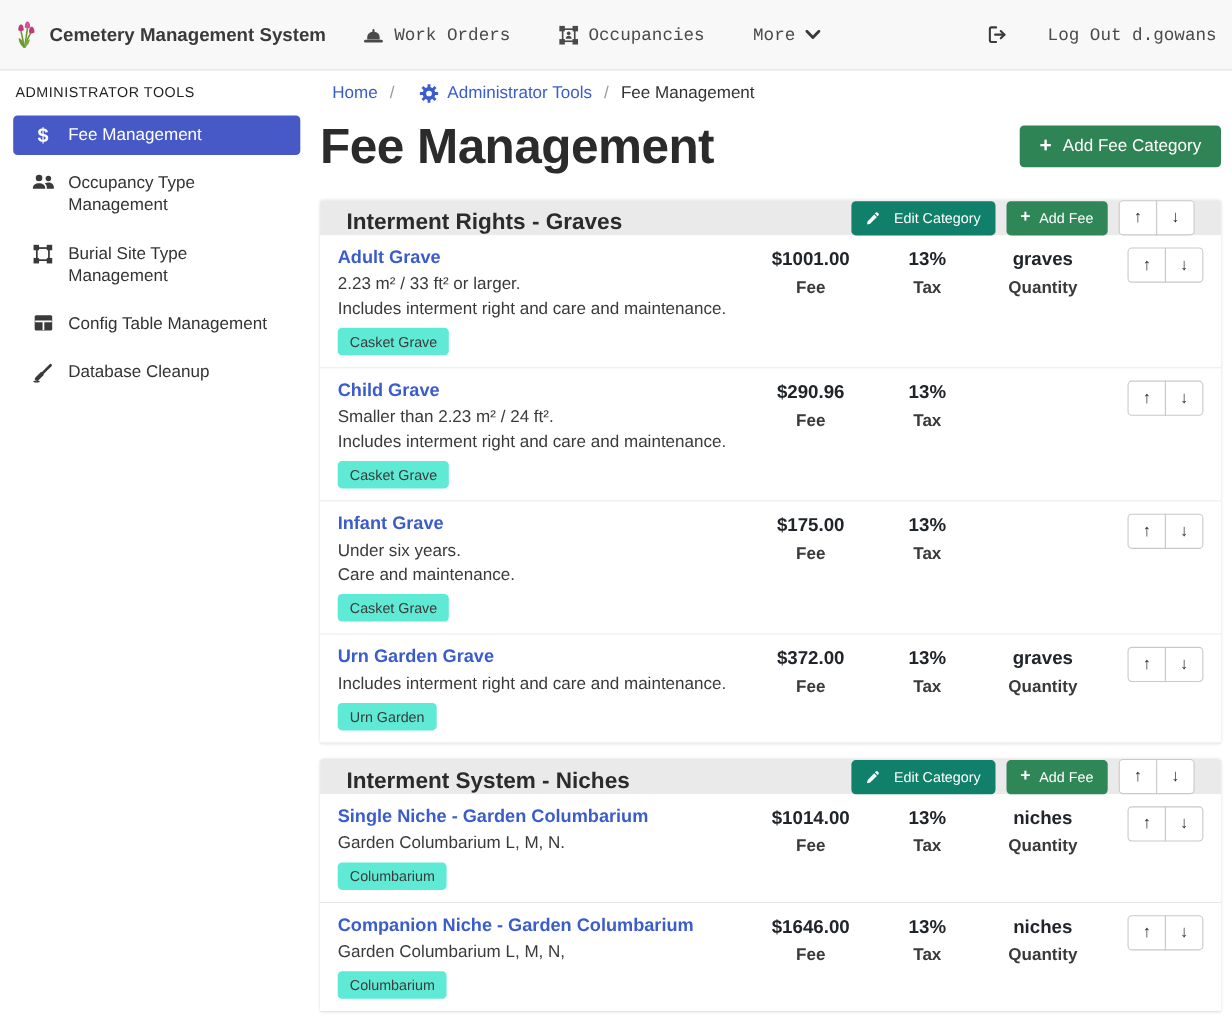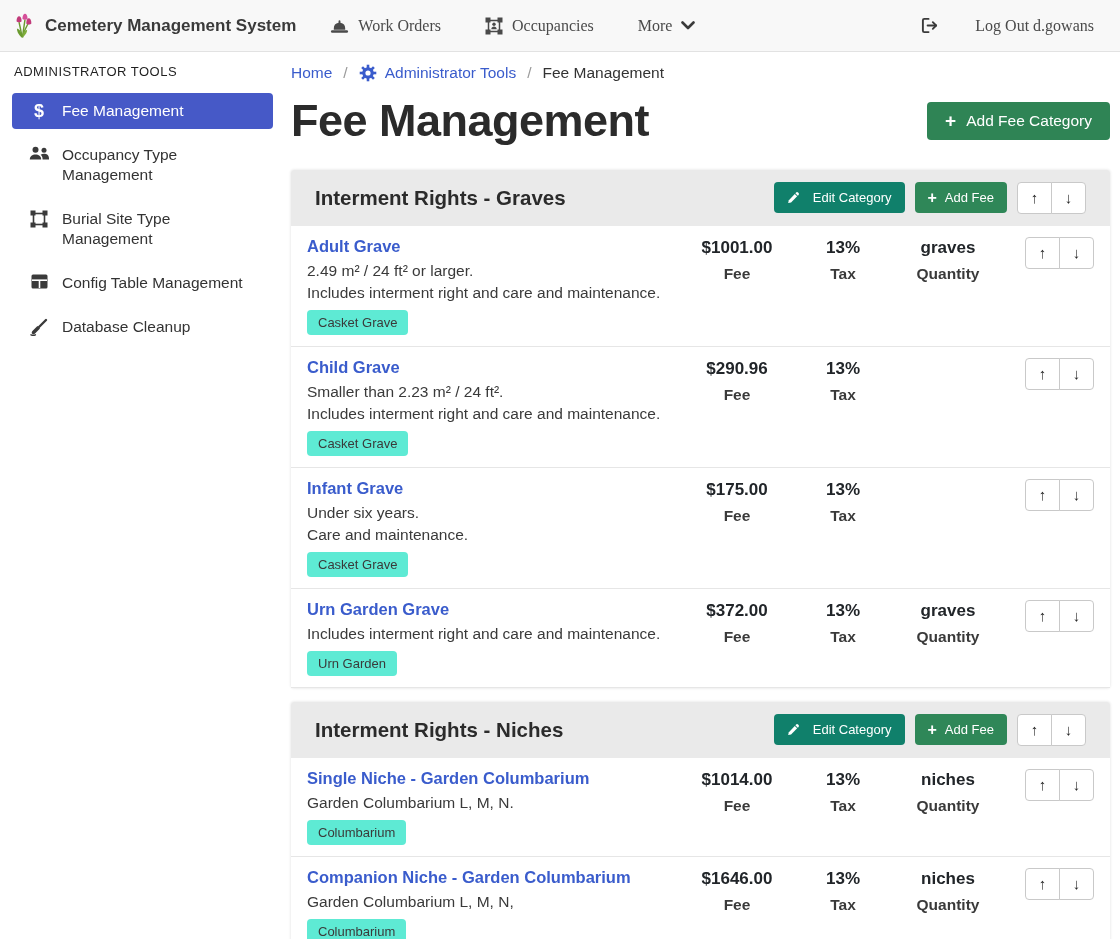--- a/index.html
+++ b/index.html
@@ -3,53 +3,53 @@
 <meta charset="utf-8">
 <style>
   * { box-sizing: border-box; }
   html,body { margin:0; padding:0; }
   body {
     width:1120px; height:939px; overflow:hidden; background:#fff;
     font-family:"Liberation Sans", sans-serif; color:#212529; font-size:15.5px;
   }
   
   .navbar {
-    height:52px; background:#f8f8f8; border-bottom:1px solid #e2e2e2;
+    height:64px; background:#f8f8f8; border-bottom:1px solid #e2e2e2;
     display:flex; align-items:center; padding:0 14px;
   }
   .brand { display:flex; align-items:center; gap:9px; margin-right:34px; }
   .brand-title { font-weight:700; font-size:17px; color:#3a3a3a; }
   .nav-item {
     display:flex; align-items:center; gap:9px; color:#4a4a4a; font-size:16px;
     margin-right:44px; cursor:pointer; background:none; border:none;
-    font-family:Liberation Serif, serif; padding:0;
+    font-family:Liberation Mono, monospace; padding:0;
   }
   .nav-item svg { flex:0 0 auto; }
-  .nav-right { margin-left:auto; margin-right:12px;gap:36px; }
+  .nav-right { margin-left:auto; margin-right:0;gap:36px; }
   
   .layout { display:flex; align-items:flex-start; }
   .sidebar { width:285px; flex:0 0 285px; padding-top:12px; }
   .sidebar-heading {
     padding:0 14px; font-size:13px; color:#1f1f1f; letter-spacing:.5px;
     margin:0 0 14px 0; font-weight:400;
   }
   .side-item {
     display:flex; align-items:flex-start; gap:12px; margin:0 12px 8px 12px;
     padding:8px 8px 8px 16px; border-radius:4px; color:#333; cursor:pointer;
     font-size:15.5px; line-height:20px;
   }
   .side-item .s-icon { width:22px; flex:0 0 22px; display:flex; justify-content:center; color:#3a3a3a; padding-top:1px; }
   .side-item .s-label { max-width:190px; }
   .side-item.active { background:#4659c7; color:#fff; }
   .side-item.active .s-icon { color:#fff; }
   .dollar-glyph { font-size:18px; font-weight:700; line-height:18px; }
   
   .main { flex:1; padding:12px 10px 0 6px; }
   .breadcrumb { display:flex; align-items:center; gap:11px; font-size:15.5px; }
-  .crumb-link { color:#3a5ccc; text-decoration:none; cursor:pointer; display:flex; align-items:center; gap:8px; }
+  .crumb-link { color:#3a5ccc; text-decoration:none; cursor:pointer; display:flex; align-items:center; gap:8px;margin-left:11px; }
   .crumb-sep { color:#9a9a9a; }
   .crumb-current { color:#333; }
   .title-row { display:flex; justify-content:space-between; align-items:center; margin:14px 0 24px 0; }
   .page-title { font-size:45px; font-weight:600; color:#2b2b2b; letter-spacing:-.5px; margin:0; line-height:1.1; }
   
   .btn { border:none; border-radius:4px; cursor:pointer; color:#fff; display:inline-flex; align-items:center; font-family:inherit; }
   .btn-add-category { background:#2f8455; font-size:15.5px; padding:10px 18px; gap:10px; }
   .btn-plus { font-size:19px; font-weight:700; line-height:14px; }
   .btn-teal { background:#10806b; font-size:13px; padding:8px 13px; gap:13px; }
   .btn-green-sm { background:#2f8758; font-size:13px; padding:8px 13px; gap:8px; }
@@ -57,22 +57,22 @@
   .arrow-btn {
     background:#fff; border:1px solid #c9c9c9; width:35px; height:32px;
     font-size:15px; font-weight:600; color:#2b2b2b; cursor:pointer;
     display:flex; align-items:center; justify-content:center; font-family:inherit;
   }
   .arrow-btn.up { border-radius:4px 0 0 4px; }
   .arrow-btn.down { border-radius:0 4px 4px 0; margin-left:-1px; }
   
   .card { margin-bottom:14px; border-radius:3px; box-shadow:0 0 3px rgba(0,0,0,.14); }
   .card-header {
-    background:#eaeaea; border-radius:3px 3px 0 0; display:flex; align-items:center;
-    padding:12px 24px; gap:10px;
+    background:#eaeaea; border-radius:3px 3px 0 0; display:flex; align-items:flex-end;
+    padding:0 24px; gap:10px;
   }
   .card-title { font-size:20.5px; font-weight:700; color:#2b2b2b; margin-right:auto; }
   .fee-row { display:flex; padding:11px 16px; border-bottom:1px solid #e6e6e6; background:#fff; }
   .fee-main { flex:1; padding-right:8px; }
   .fee-name { display:inline-block; color:#3a5ccc; font-weight:700; font-size:16.5px; margin-bottom:6px; cursor:pointer; text-decoration:none; }
   .fee-desc { color:#3a3a3a; font-size:15.5px; margin-bottom:4px; }
   .fee-badge { display:inline-block; background:#5eead4; border-radius:4px; padding:5px 11px; font-size:13px; color:#3a3a3a; margin-top:4px; }
   .col { text-align:center; padding-top:1px;font-weight:bold; }
   .col .val { font-size:17px; color:#212529; margin-bottom:7px; }
   .col .lab { font-size:15.5px; color:#3a3a3a; }
@@ -266,21 +266,21 @@
             </button>
           <button class="arrow-btn down">
               <span>↓</span>
             </button>
         </span>
       </div>
 
       <div class="fee-row">
         <div class="fee-main">
           <a class="fee-name">Adult Grave</a>
-          <div class="fee-desc">2.49 m² / 24 ft² or larger.</div>
+          <div class="fee-desc">2.23 m² / 33 ft² or larger.</div>
           <div class="fee-desc">Includes interment right and care and maintenance.</div>
           <span class="fee-badge">Casket Grave</span>
         </div>
         <div class="col fee-col">
           <div class="val">$1001.00</div>
           <div class="lab">Fee</div>
         </div>
         <div class="col tax-col">
           <div class="val">13%</div>
           <div class="lab">Tax</div>
@@ -383,21 +383,21 @@
             <button class="arrow-btn down">
                 <span>↓</span>
               </button>
           </span>
         </div>
       </div>
     </div>
 
     <div class="card">
       <div class="card-header">
-        <span class="card-title">Interment Rights - Niches</span>
+        <span class="card-title">Interment System - Niches</span>
         <button class="btn btn-teal">
           <span>
             <svg width="13" height="13" viewBox="0 0 16 16" fill="#fff">
               <path d="M11.2 1.8 a1.7 1.7 0 0 1 2.4 0 l0.6 0.6 a1.7 1.7 0 0 1 0 2.4 l-0.9 0.9 -3-3 z"></path>
               <path d="M9.5 3.6 l3 3 L5 14 l-3.6 0.9 0.9-3.6 z"></path>
             </svg>
           </span>
           <span>Edit Category</span>
         </button>
         <button class="btn btn-green-sm">

